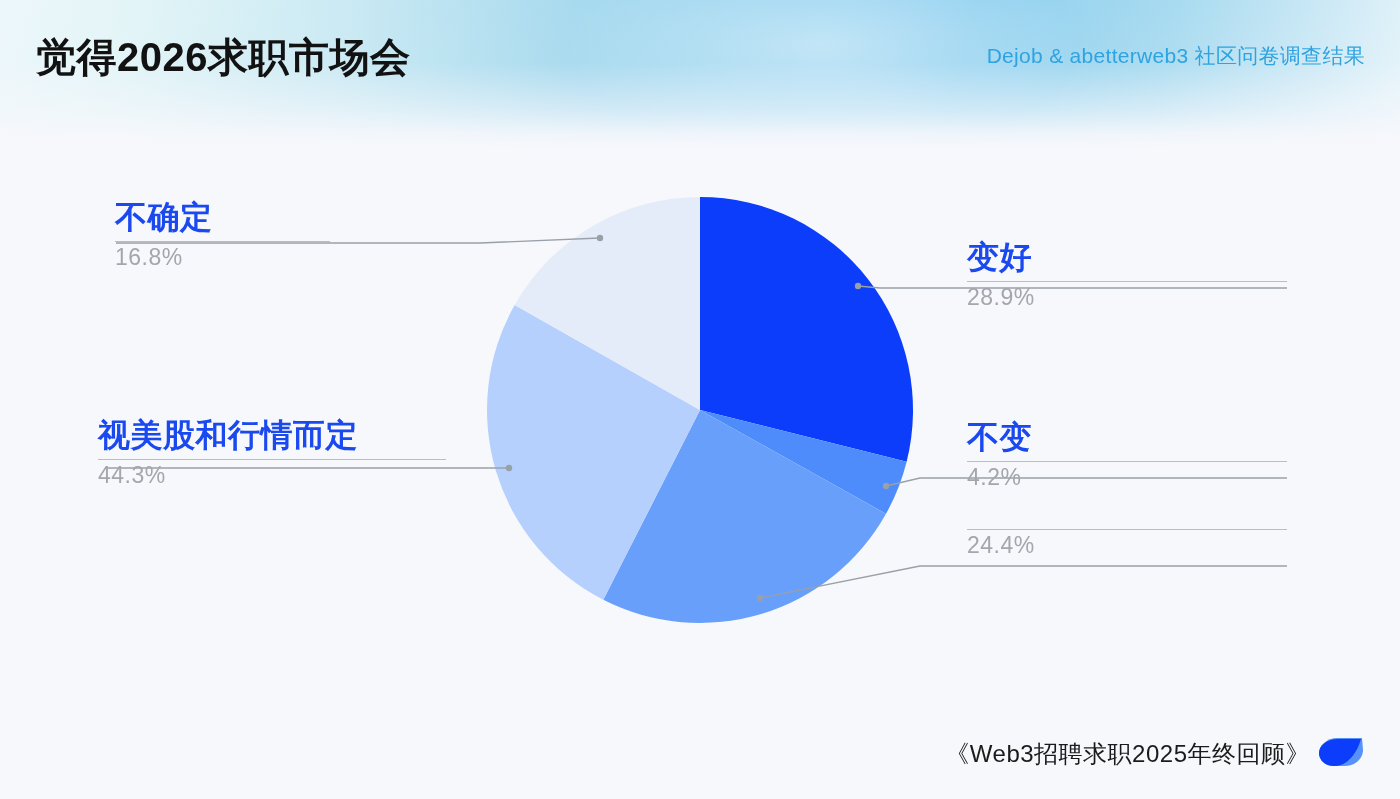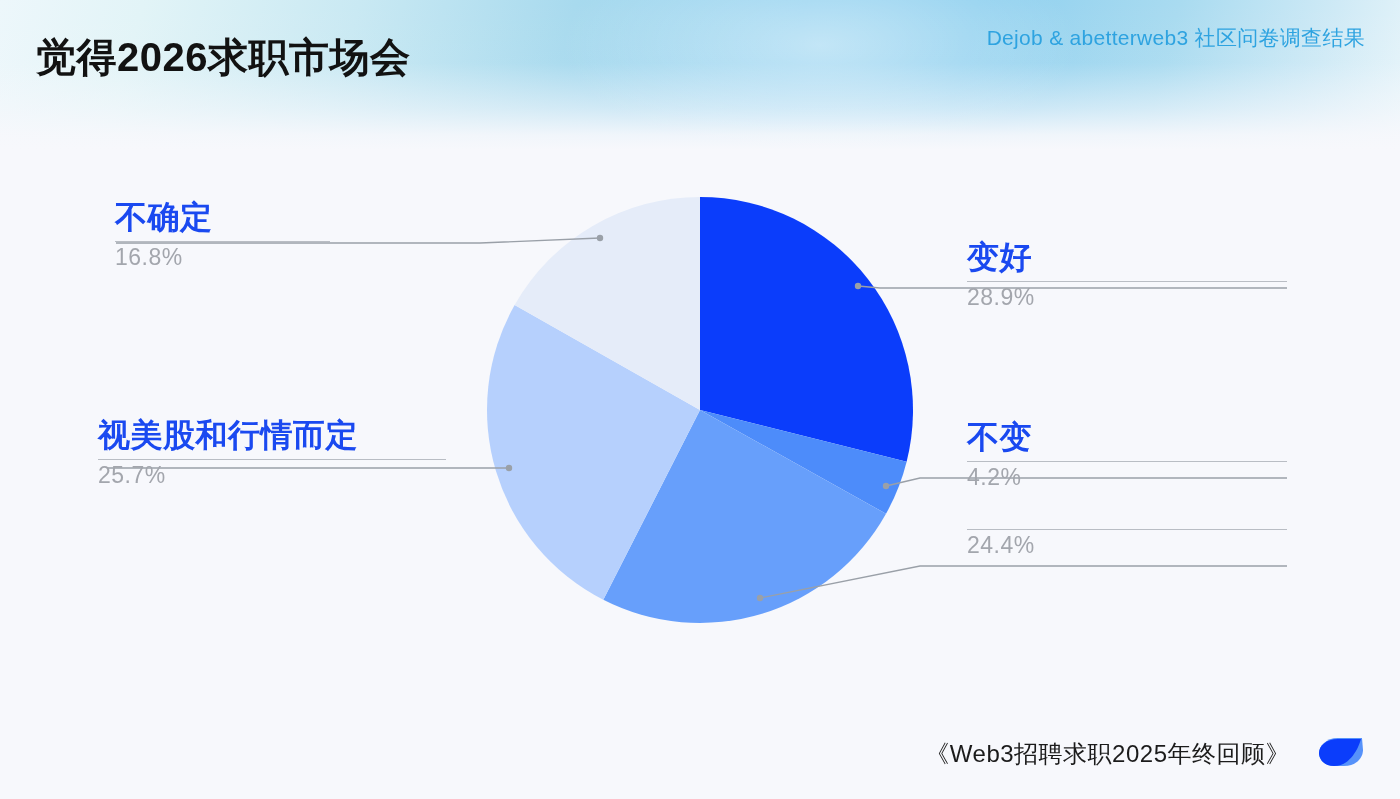--- a/index.html
+++ b/index.html
@@ -52,21 +52,21 @@
     position: absolute;
     left: 36px; top: 30px;
     font-size: 40px;
     font-weight: 700;
     color: #121212;
     letter-spacing: 0.5px;
     white-space: nowrap;
   }
   #survey-source {
     position: absolute;
-    right: 35px; top: 24px;
+    right: 35px; top: 42px;
     font-size: 21px;
     font-weight: 500;
     color: #2EA3E0;
     white-space: nowrap;
     letter-spacing: 0.3px;
   }
 
   
   #pie-chart-area {
     position: absolute;
@@ -118,21 +118,21 @@
 
   #callout-biancha    { right: 113px; top: 523px; width: 320px; }
   #callout-biancha .callout-rule { width: 320px; margin-left: auto; }
 
   
   #footer {
     position: absolute;
     right: 36px; bottom: 28px;
     display: flex;
     align-items: center;
-    gap: 28px;
+    gap: 8px;
   }
   #footer-report-title {
     font-size: 24px;
     font-weight: 500;
     color: #1B1B1B;
     letter-spacing: 0.5px;
     white-space: nowrap;
   }
   #footer-brand {
     display: flex;
@@ -192,21 +192,21 @@
 
 <div class="callout left" id="callout-buquieding">
   <div class="callout-label">不确定</div>
   <div class="callout-rule"></div>
   <div class="callout-value">16.8%</div>
 </div>
 
 <div class="callout left" id="callout-shimeigu">
   <div class="callout-label">视美股和行情而定</div>
   <div class="callout-rule"></div>
-  <div class="callout-value">25.7%</div>
+  <div class="callout-value">44.3%</div>
 </div>
 
 <div class="callout right" id="callout-bianhao">
   <div class="callout-label">变好</div>
   <div class="callout-rule"></div>
   <div class="callout-value">28.9%</div>
 </div>
 
 <div class="callout right" id="callout-bubian">
   <div class="callout-label">不变</div>

